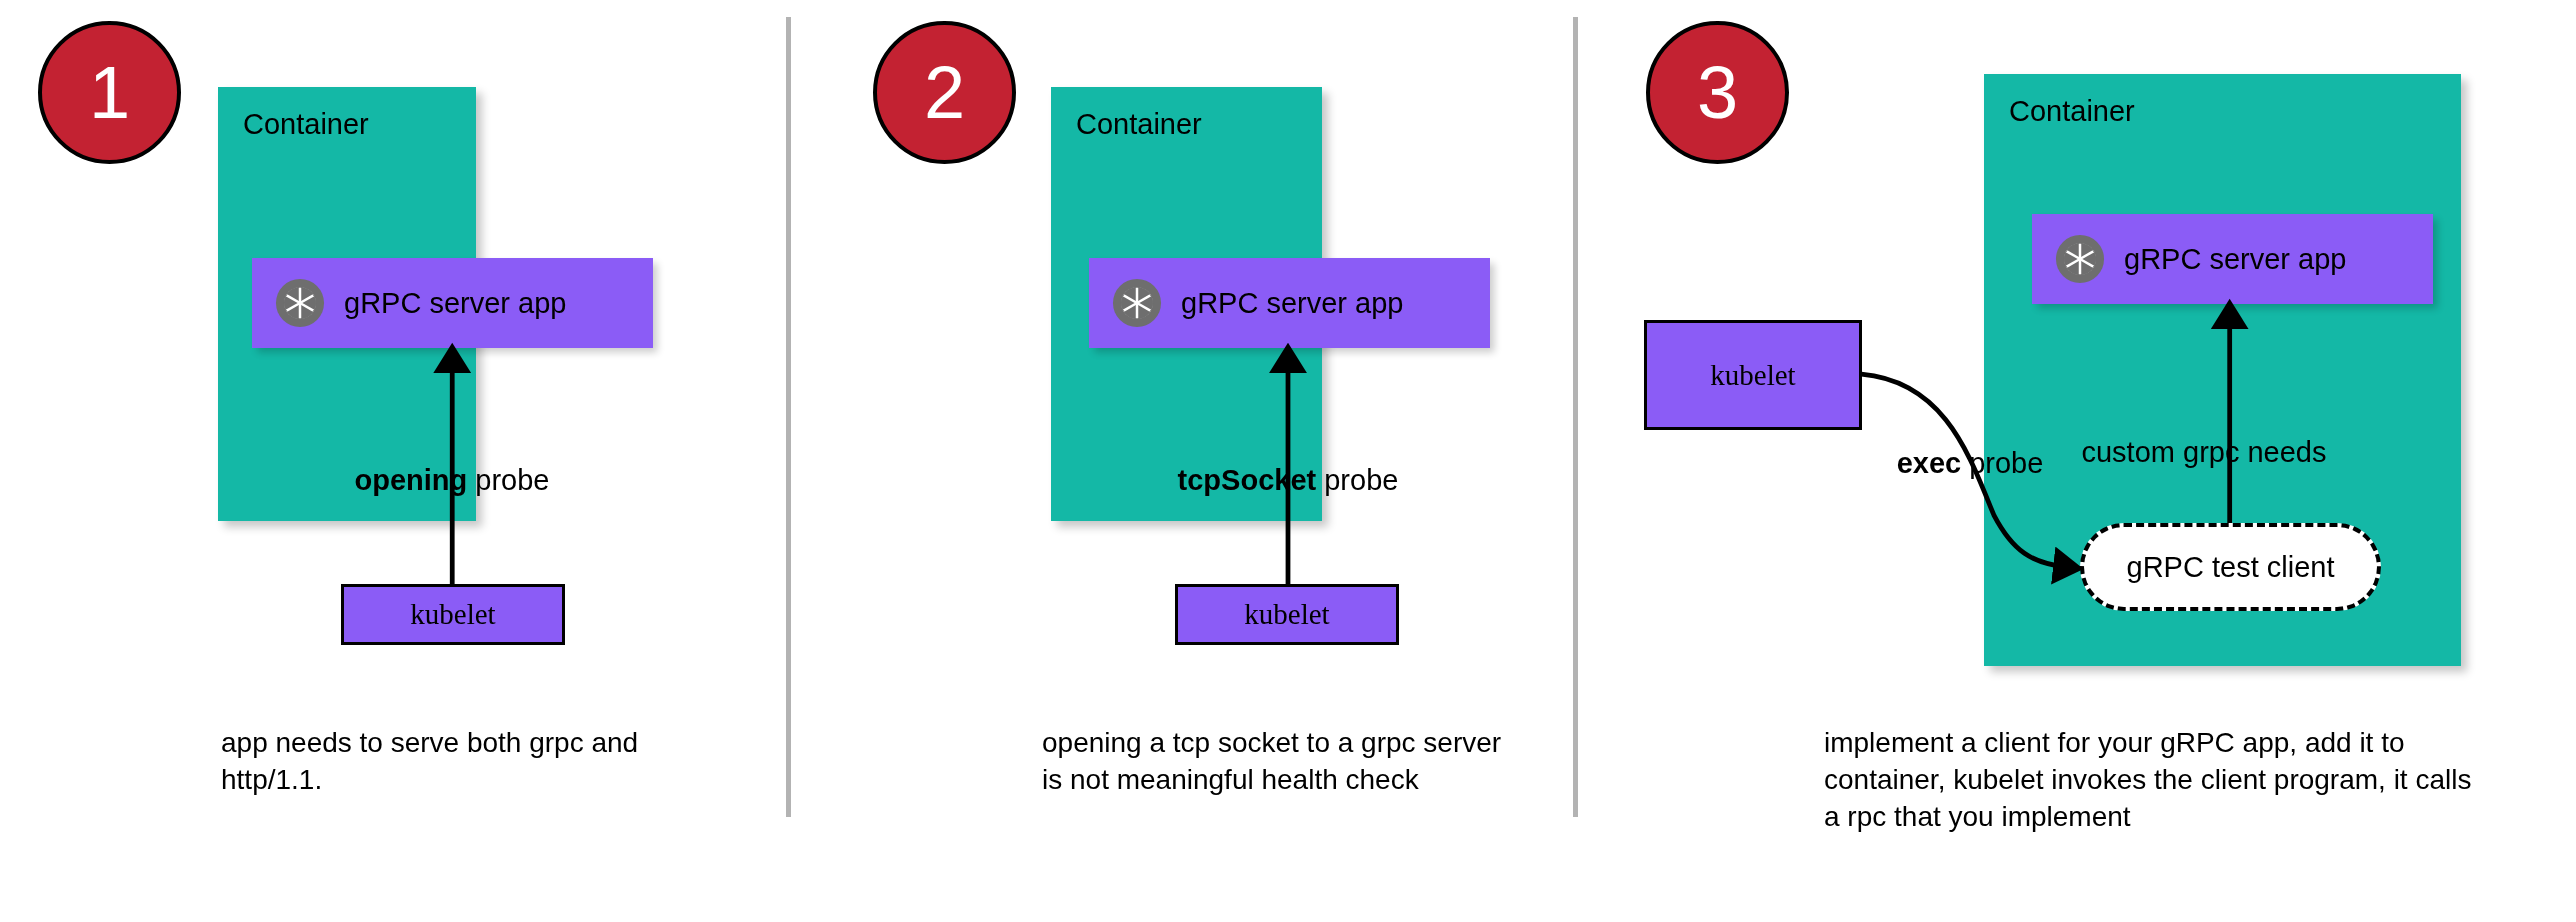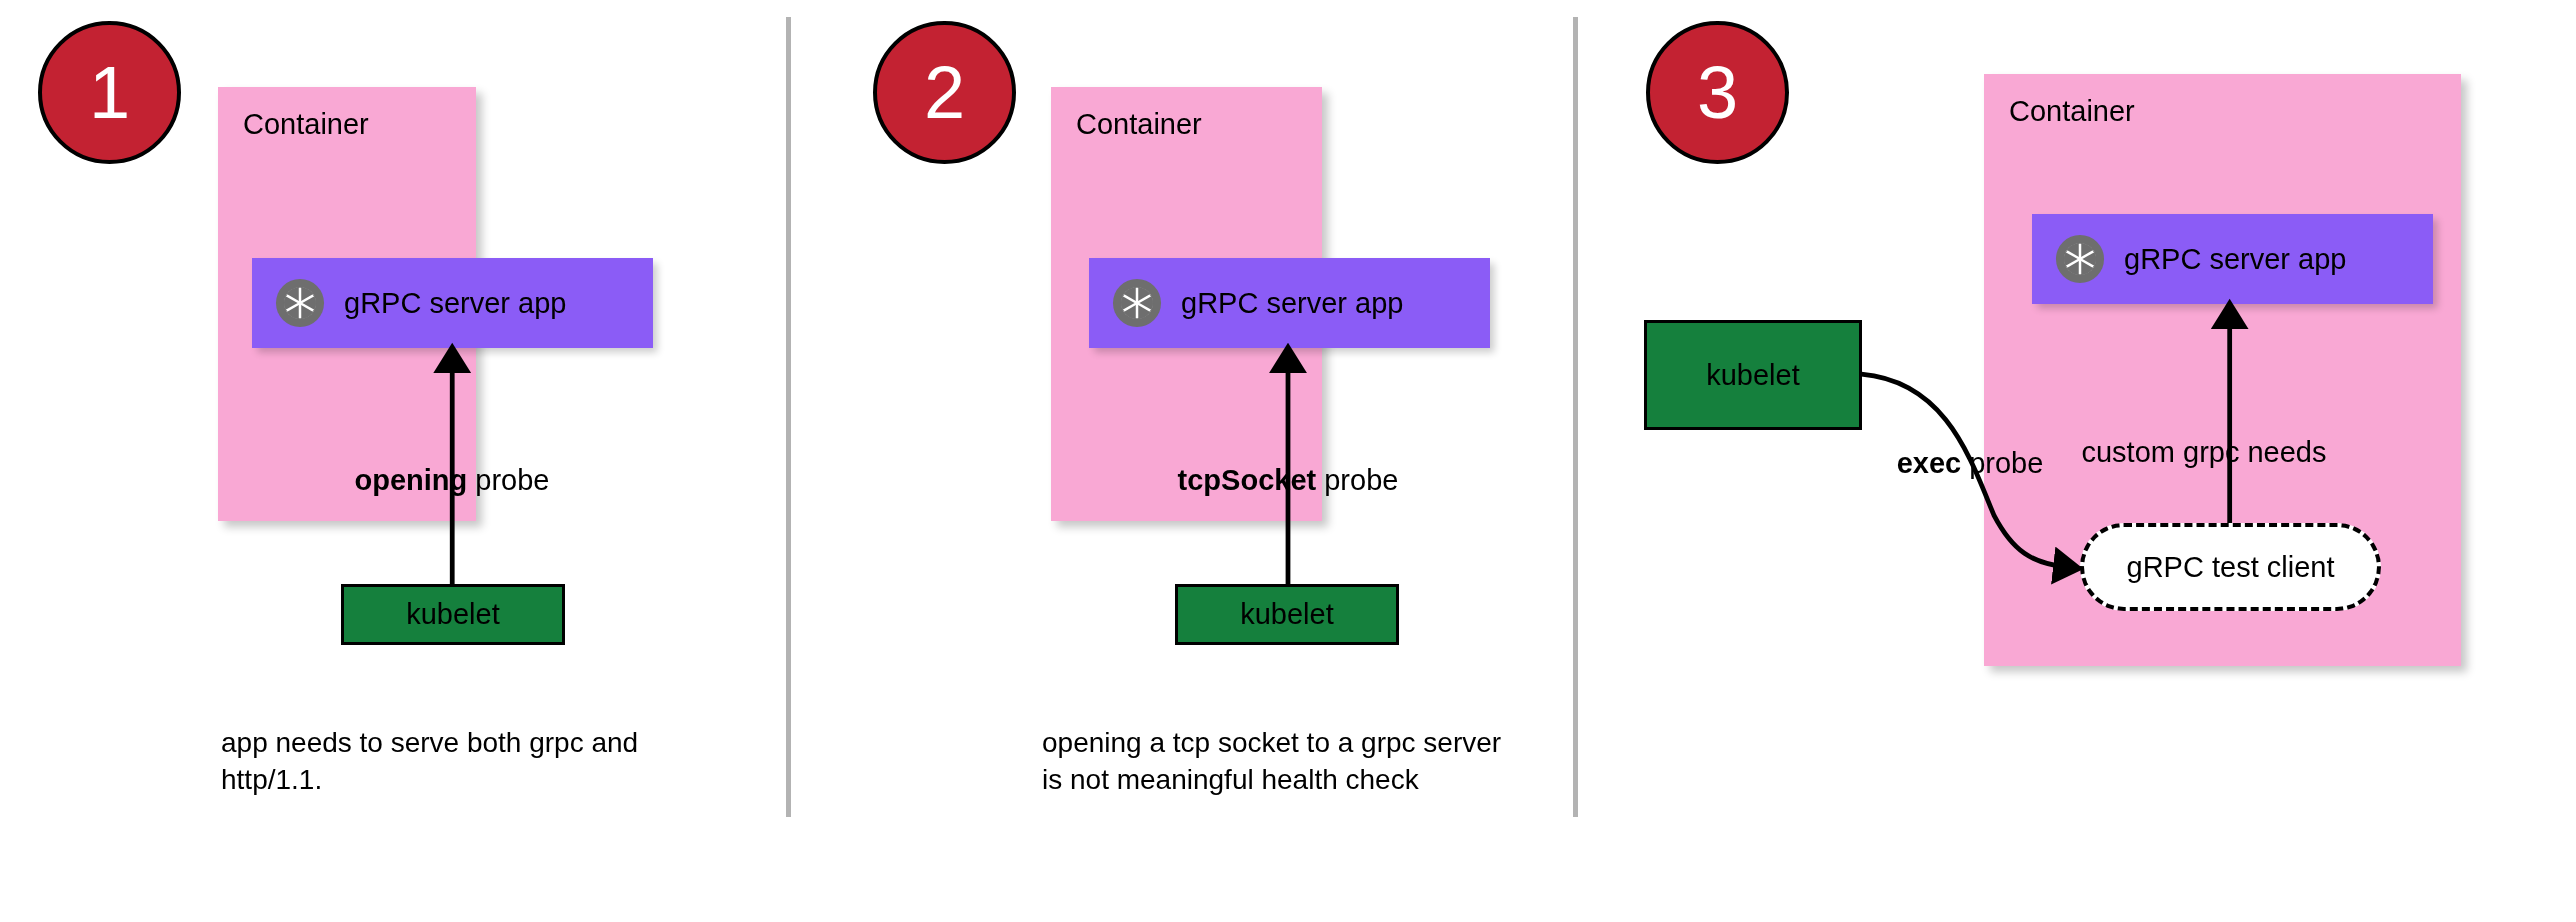--- a/index.html
+++ b/index.html
@@ -44,21 +44,21 @@
     color: #ffffff;
     font-size: 74px;
     line-height: 135px;
     text-align: center;
     font-weight: 400;
   }
 
   
   .container-box {
     position: absolute;
-    background: #f9a8d4;
+    background: #14b8a6;
     box-shadow: 5.7px 5.7px 8.6px rgba(0,0,0,0.22);
     text-align: center;
   }
   .container-label {
     position: absolute;
     left: 25px;
     top: 21px;
     font-size: 29px;
     color: #000000;
     white-space: nowrap;
@@ -82,28 +82,29 @@
   .app-card .app-label {
     margin-left: 19px;
     font-size: 29px;
     color: #000000;
     white-space: nowrap;
   }
 
   
   .kubelet-box {
     position: absolute;
-    background: #15803d;
+    background: #8b5cf6;
     border: 3.8px solid #000000;
     box-sizing: border-box;
     display: flex;
     align-items: center;
     justify-content: center;
     font-size: 29px;
     color: #000000;
+    font-family: Liberation Serif, serif;
   }
 
   
   .test-client {
     position: absolute;
     background: #ffffff;
     border: 4.8px dashed #000000;
     border-radius: 44px;
     box-sizing: border-box;
     display: flex;
@@ -269,20 +270,21 @@
   <div class="kubelet-box" style="left:1644px; top:320px; width:218px; height:110px;">kubelet</div>
 
   <div class="edge-label" style="left:1884px; top:447px; width:172px;">
     <b>exec</b><span> probe</span>
   </div>
 
   <div class="edge-label" style="left:2075px; top:436px; width:258px;">custom grpc needs</div>
 
   <div class="test-client" style="left:2080px; top:523px; width:301px; height:88px;">gRPC test client</div>
 
+  <div class="caption" style="left:1824px; top:725px; width:668px;">implement a client for your gRPC app, add it to container, kubelet invokes the client program, it calls a rpc that you implement</div>
 
   <svg class="arrow-layer" viewBox="0 0 2700 967">
     <defs>
       <marker id="arrowhead" markerWidth="7" markerHeight="8" refX="2.6" refY="4" orient="auto" markerUnits="strokeWidth">
         <path d="M0,0 L0,8 L6.4,4 z" fill="#000000"></path>
       </marker>
     </defs>
 
     <line x1="474" y1="612" x2="474" y2="378" stroke="#000000" stroke-width="5" marker-end="url(#arrowhead)"></line>
 

